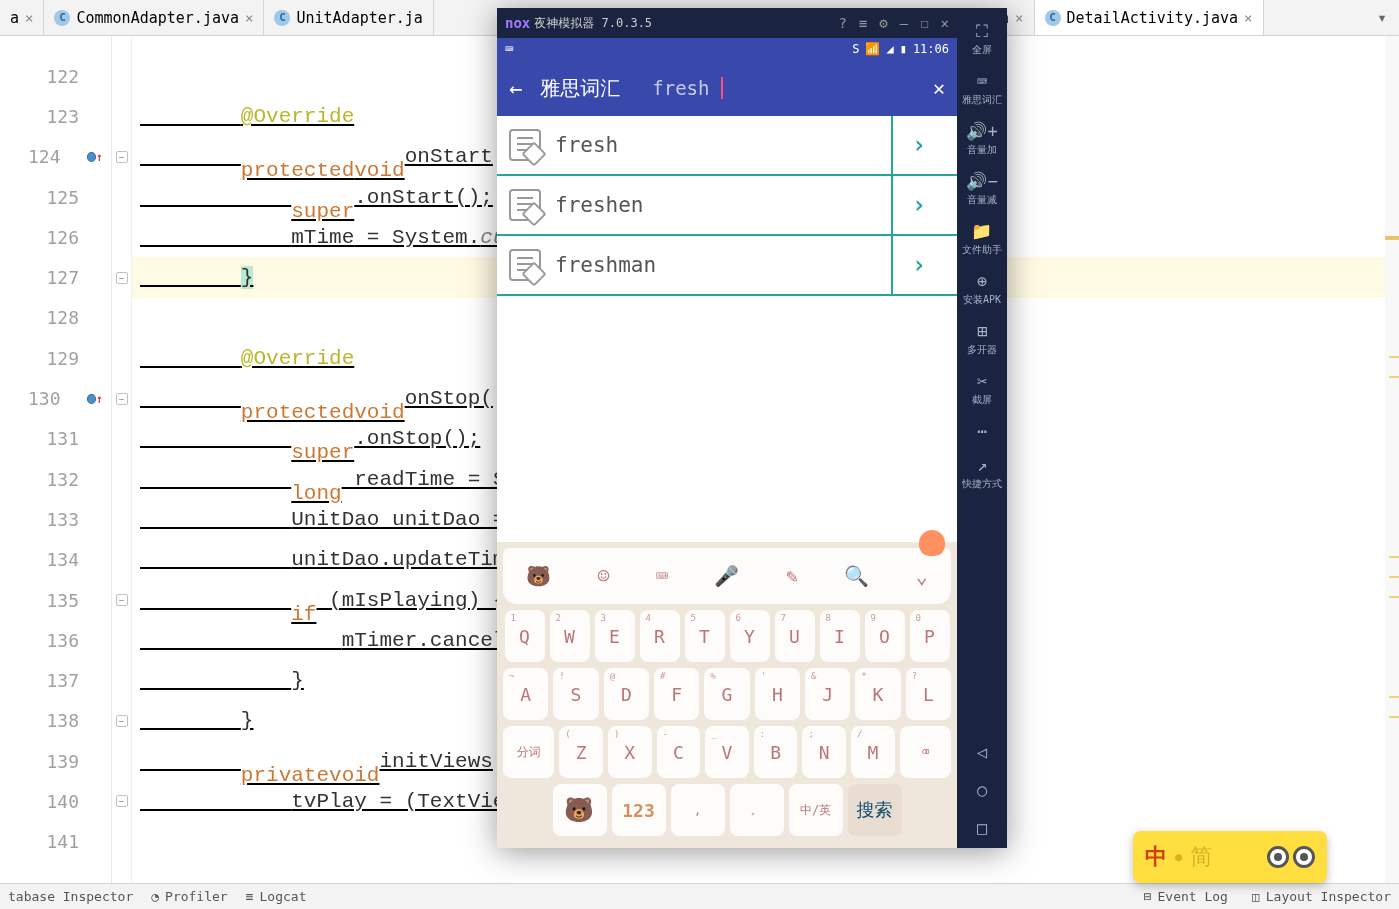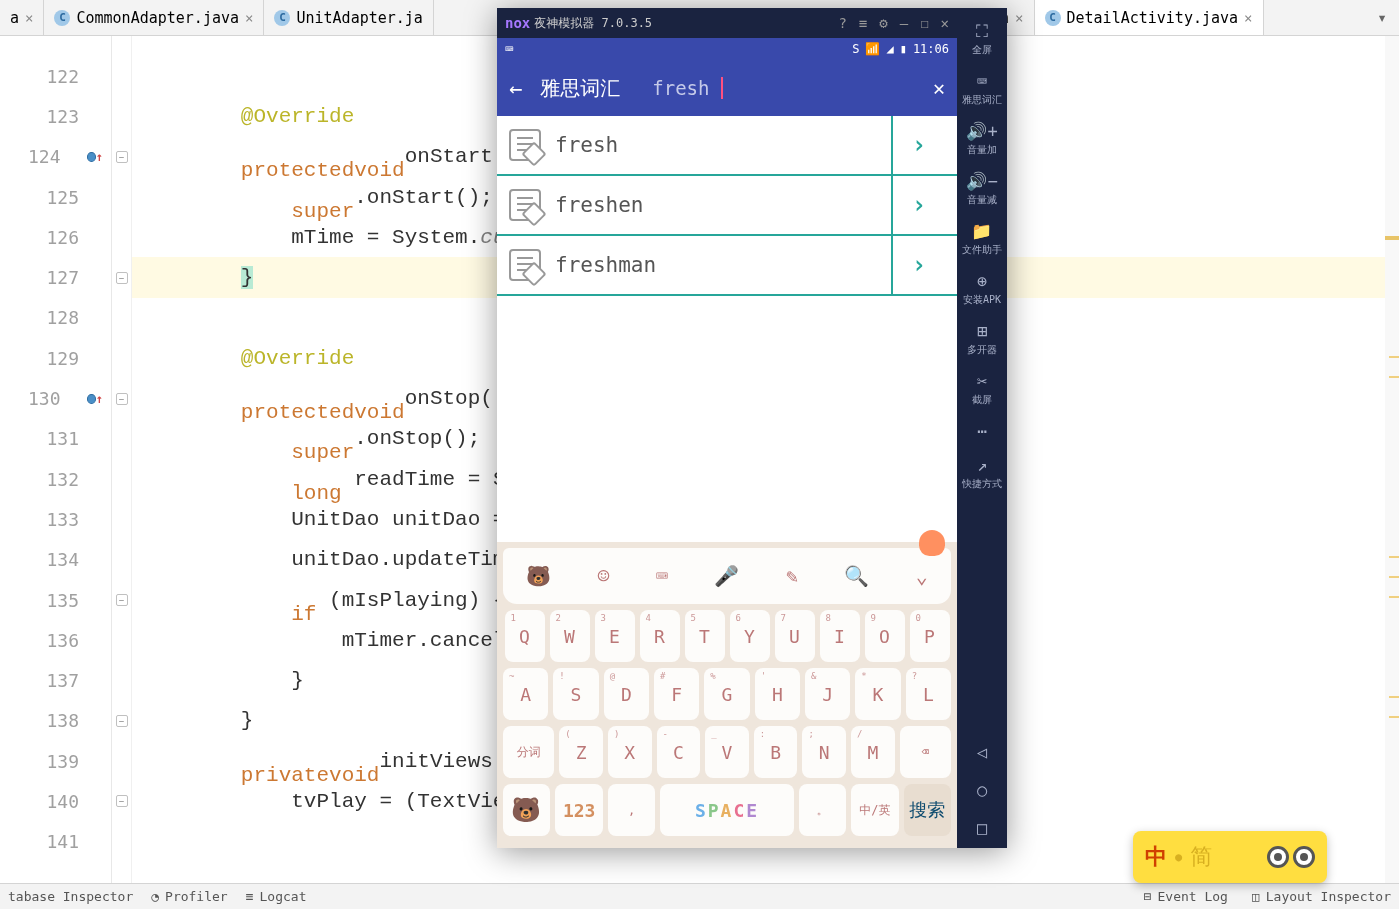--- a/index.html
+++ b/index.html
@@ -21,21 +21,21 @@
 .gutter { width: 112px; background: #fff; border-right: 1px solid #e8e8e8; padding-top: 20px; }
 .line-row { display: flex; height: 40.3px; align-items: center; justify-content: flex-end; padding-right: 8px; position: relative; padding-left: 28px; }
 .line-num { color: #a0a0a0; font-size: 18px; font-family: Consolas, monospace; margin-right: 24px; }
 .ov-marker { width: 10px; height: 10px; border-radius: 50%; background: #4a8fc7; margin-left: 2px; border: 1px solid #2d6ba0; }
 .ov-arrow { color: #d04848; font-size: 12px; font-weight: bold; }
 .fold-col { width: 20px; background: #fff; padding-top: 20px; border-right: 1px solid #f0f0f0; }
 .fold-mark { height: 40.3px; display: flex; align-items: center; justify-content: center; color: #b0b0b0; font-size: 11px; }
 .fold-icon { border: 1px solid #c0c0c0; width: 12px; height: 12px; display: flex; align-items: center; justify-content: center; border-radius: 2px; color: #888; font-size: 9px; }
 
 .code-area { flex: 1; padding-top: 20px; font-family: Consolas, "Courier New", monospace; font-size: 21px; position: relative; }
-.code-line { height: 40.3px; display: flex; align-items: center; white-space: pre; padding-left: 8px; }
+.code-line { height: 40.3px; display: flex; align-items: center; white-space: pre; padding-left: 8px; text-decoration: underline; }
 .code-line.hl { background: #fffae3; }
 .kw-orange { color: #cc7832; margin-top: 28px; }
 .kw-annot { color: #bbb529; }
 .kw-str { color: #808080; font-style: italic; }
 .kw-method { color: #333; }
 .kw-black { color: #333; }
 .cursor-hl { background: #b8ead4; }
 
 
 .warn-bar { position: absolute; top: 44px; right: 0; width: 200px; display: flex; align-items: center; gap: 6px; justify-content: flex-end; padding-right: 50px; font-size: 16px; color: #666; }
@@ -397,23 +397,20 @@
           <div class="key k9"><span class="sup">_</span>V</div>
           <div class="key k9"><span class="sup">:</span>B</div>
           <div class="key k9"><span class="sup">;</span>N</div>
           <div class="key k9"><span class="sup">/</span>M</div>
           <div class="key kw">⌫</div>
         </div>
       <div class="kb-row">
         <div class="key bear">🐻</div>
         <div class="key num">123</div>
         <div class="key kw">,</div>
-        <div class="key space">
-            <span><span class="s1">S</span><span class="s2">P</span><span class="s3">A</span><span class="s4">C</span><span class="s5">E</span></span>
-          </div>
         <div class="key kw">。</div>
         <div class="key kw">中/英</div>
         <div class="key srch">搜索</div>
       </div>
     </div>
   </div>
 
   <div class="nox-side">
     <div id="nox-sidebar-items">
         <div class="side-item">

